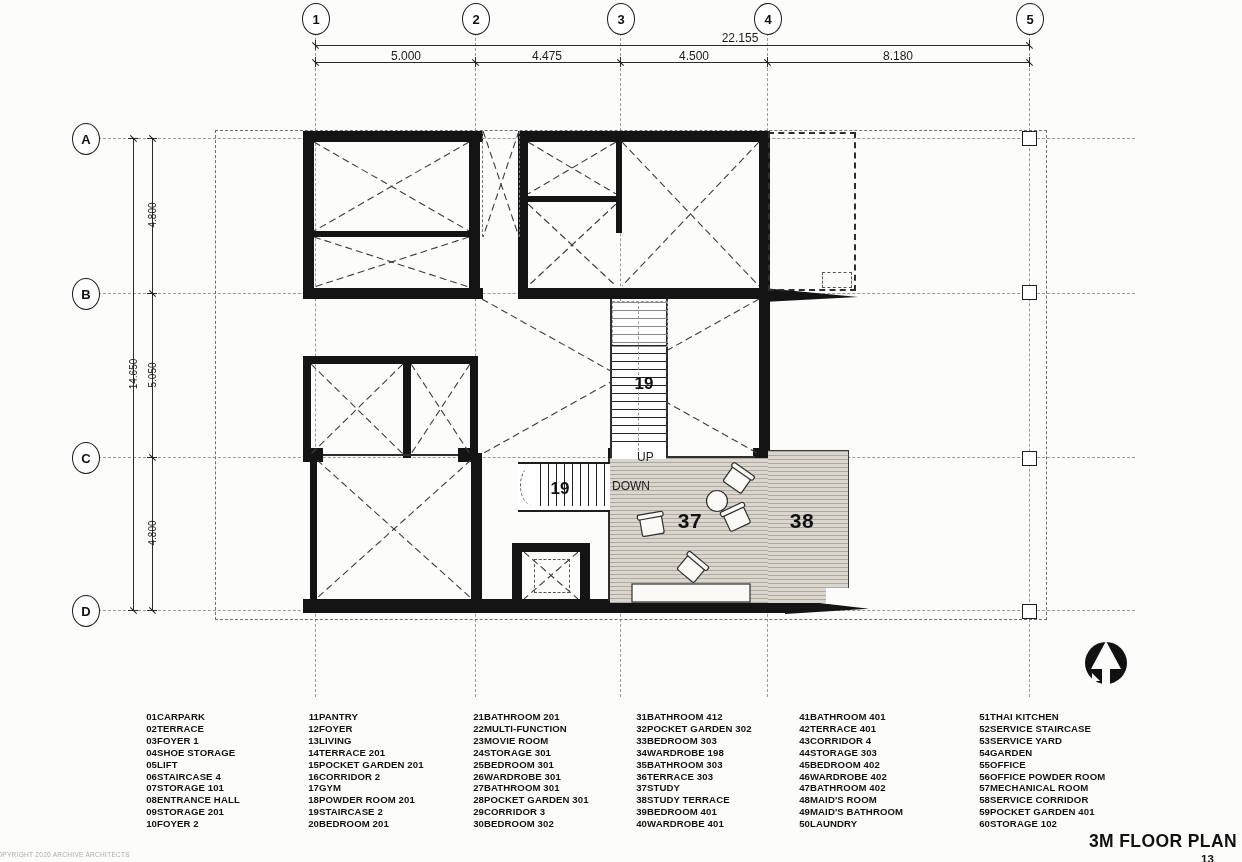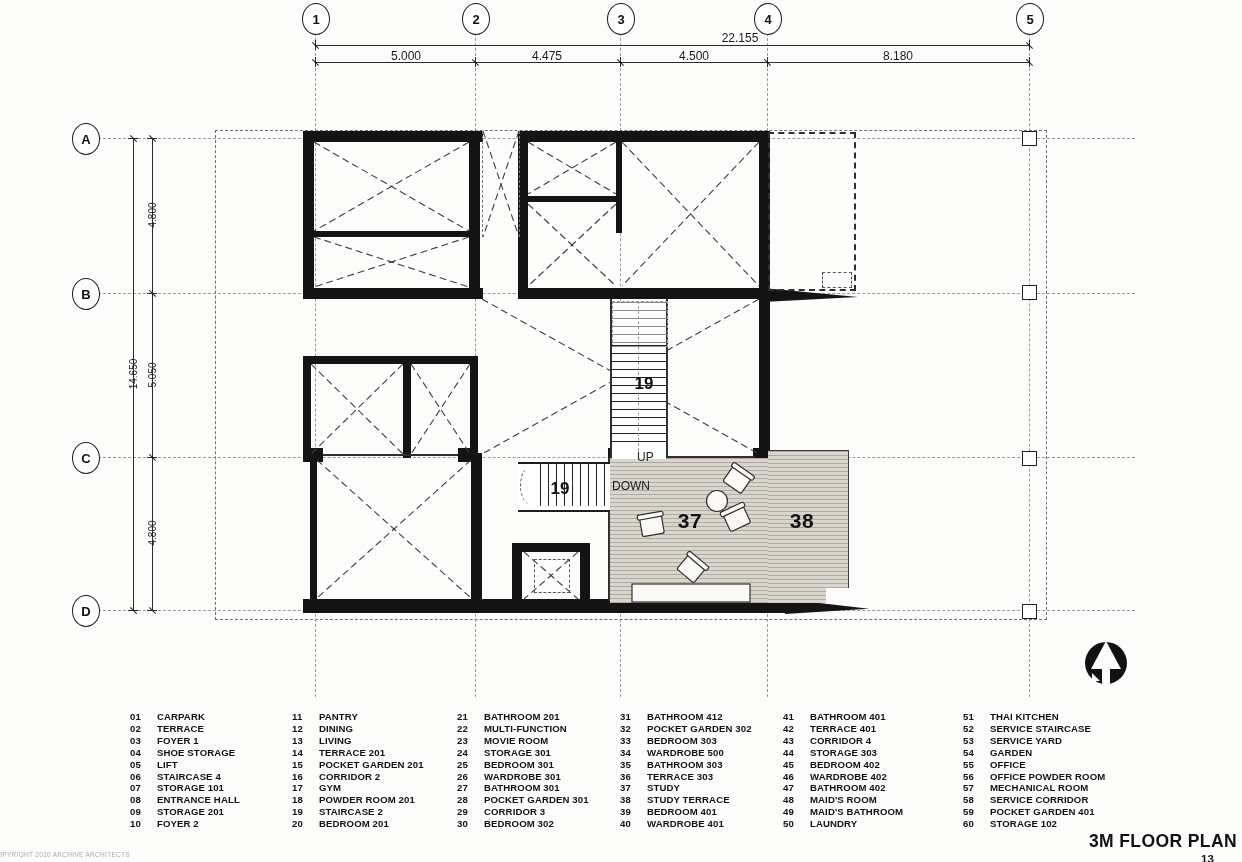--- a/index.html
+++ b/index.html
@@ -31,21 +31,21 @@
   .treads-h{position:absolute;background-image:repeating-linear-gradient(180deg,#222 0 1.2px,transparent 1.2px 8px);}
   .treads-h-light{position:absolute;background-image:repeating-linear-gradient(180deg,#8a8a8a 0 1px,transparent 1px 8px);}
   .treads-v{position:absolute;background-image:repeating-linear-gradient(90deg,#222 0 1.2px,transparent 1.2px 8px);}
   .roomlabel{position:absolute;font-weight:bold;font-size:21px;transform:translate(-50%,-50%);z-index:5;letter-spacing:.5px;}
   .stairlabel{position:absolute;font-weight:bold;font-size:17px;transform:translate(-50%,-50%);z-index:5;}
   .smalllabel{position:absolute;font-size:12px;color:#222;z-index:5;}
   .wedge{position:absolute;background:#141414;clip-path:polygon(0 0,100% 65%,0 100%);}
   .roof{position:absolute;border:2px dashed #2e2e2e;z-index:2;}
   .lcol{position:absolute;top:711px;display:flex;flex-direction:column;}
   .lrow{display:flex;height:11.85px;align-items:center;font-weight:bold;font-size:9.6px;letter-spacing:.1px;white-space:nowrap;}
-  .lnum{width:27px;flex:none;}
+  .lnum{width:27px;flex:none;text-align:right;}
   .title{position:absolute;right:5px;top:831px;font-size:17.5px;font-weight:bold;letter-spacing:.4px;}
   .pagenum{position:absolute;left:1201px;top:853px;font-size:11.5px;font-weight:bold;}
   .copyr{position:absolute;left:-8px;top:851px;font-size:6.5px;color:#ababab;letter-spacing:.3px;}
   .furn{position:absolute;z-index:3;}
   .furn rect,.furn circle{fill:#faf9f6;stroke:#2f2f2f;stroke-width:1.2;}
   .liftdash{position:absolute;border:1px dashed #555;z-index:2;}
   .arc{position:absolute;border-left:1.5px dashed #555;border-top:1.5px dashed transparent;border-radius:50% 0 0 50%;}
 </style>
 </head>
 <body>
@@ -335,21 +335,21 @@
         <span class="ltxt">FOYER 2</span>
       </div>
     </div>
   <div class="lcol" style="left:292px">
       <div class="lrow">
         <span class="lnum">11</span>
         <span class="ltxt">PANTRY</span>
       </div>
       <div class="lrow">
         <span class="lnum">12</span>
-        <span class="ltxt">DINING</span>
+        <span class="ltxt">FOYER</span>
       </div>
       <div class="lrow">
         <span class="lnum">13</span>
         <span class="ltxt">LIVING</span>
       </div>
       <div class="lrow">
         <span class="lnum">14</span>
         <span class="ltxt">TERRACE 201</span>
       </div>
       <div class="lrow">
@@ -427,21 +427,21 @@
       <div class="lrow">
         <span class="lnum">32</span>
         <span class="ltxt">POCKET GARDEN 302</span>
       </div>
       <div class="lrow">
         <span class="lnum">33</span>
         <span class="ltxt">BEDROOM 303</span>
       </div>
       <div class="lrow">
         <span class="lnum">34</span>
-        <span class="ltxt">WARDROBE 500</span>
+        <span class="ltxt">WARDROBE 198</span>
       </div>
       <div class="lrow">
         <span class="lnum">35</span>
         <span class="ltxt">BATHROOM 303</span>
       </div>
       <div class="lrow">
         <span class="lnum">36</span>
         <span class="ltxt">TERRACE 303</span>
       </div>
       <div class="lrow">

